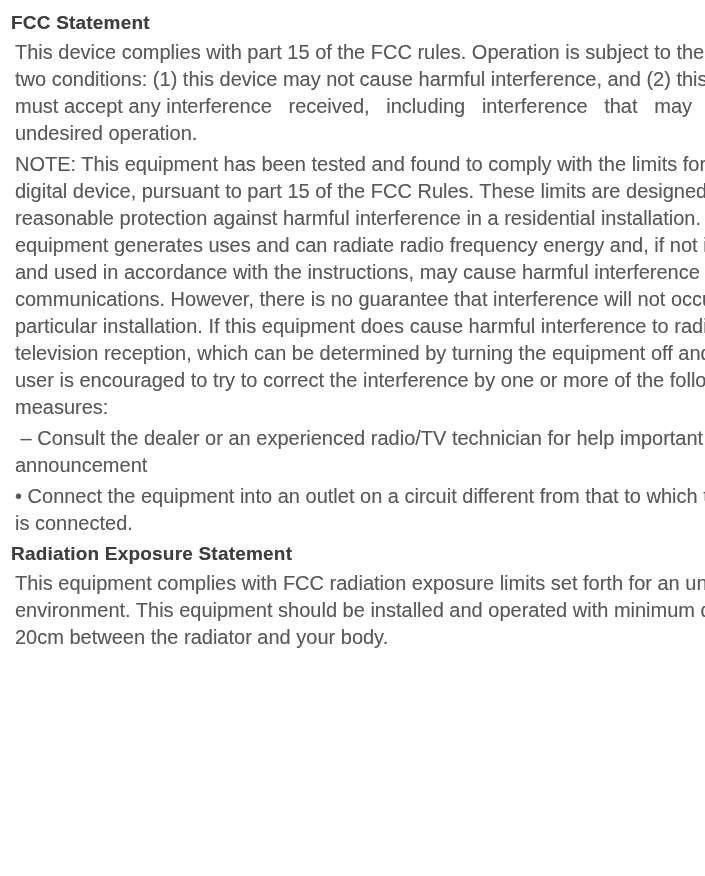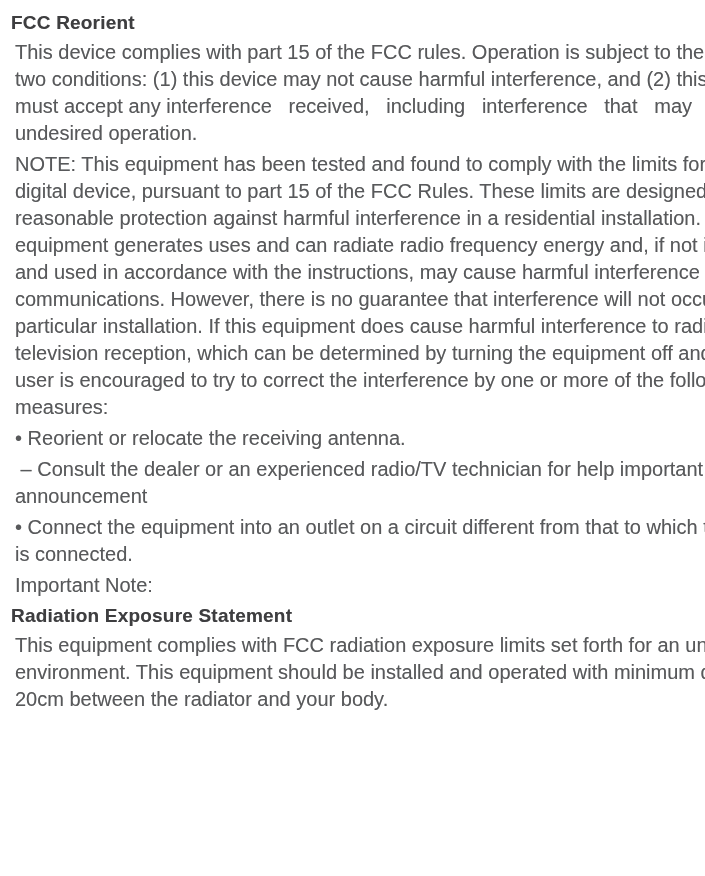--- a/index.html
+++ b/index.html
@@ -44,47 +44,45 @@
   }
   .gap-before { margin-top: 21px; }
   .heading-gap { margin-top: 25px; }
 </style>
 </head>
 <body>
 
 <main class="doc">
 
   <section>
-    <h1 class="doc-heading">FCC Reorient</h1>
+    <h1 class="doc-heading">FCC Statement</h1>
 
     <p class="doc-para">This device complies with part 15 of the FCC rules. Operation is subject to the following
 two conditions: (1) this device may not cause harmful interference, and (2) this device
 must accept any interference   received,   including   interference   that   may   cause
 undesired operation.</p>
 
     <p class="doc-para gap-before">NOTE: This equipment has been tested and found to comply with the limits for a Class B
 digital device, pursuant to part 15 of the FCC Rules. These limits are designed to provide
 reasonable protection against harmful interference in a residential installation. This
 equipment generates uses and can radiate radio frequency energy and, if not installed
 and used in accordance with the instructions, may cause harmful interference to radio
 communications. However, there is no guarantee that interference will not occur in a
 particular installation. If this equipment does cause harmful interference to radio or
 television reception, which can be determined by turning the equipment off and on, the
 user is encouraged to try to correct the interference by one or more of the following
 measures:</p>
 
     <div>
-      <p class="doc-para">• Reorient or relocate the receiving antenna.</p>
       <p class="doc-para"> – Consult the dealer or an experienced radio/TV technician for help important
 announcement</p>
       <p class="doc-para">• Connect the equipment into an outlet on a circuit different from that to which the receiver
 is connected.</p>
     </div>
 
-    <p class="doc-para">Important Note:</p>
   </section>
 
   <section>
     <h1 class="doc-heading heading-gap">Radiation Exposure Statement</h1>
 
     <p class="doc-para">This equipment complies with FCC radiation exposure limits set forth for an uncontrolled
 environment. This equipment should be installed and operated with minimum distance
 20cm between the radiator and your body.</p>
 
 

